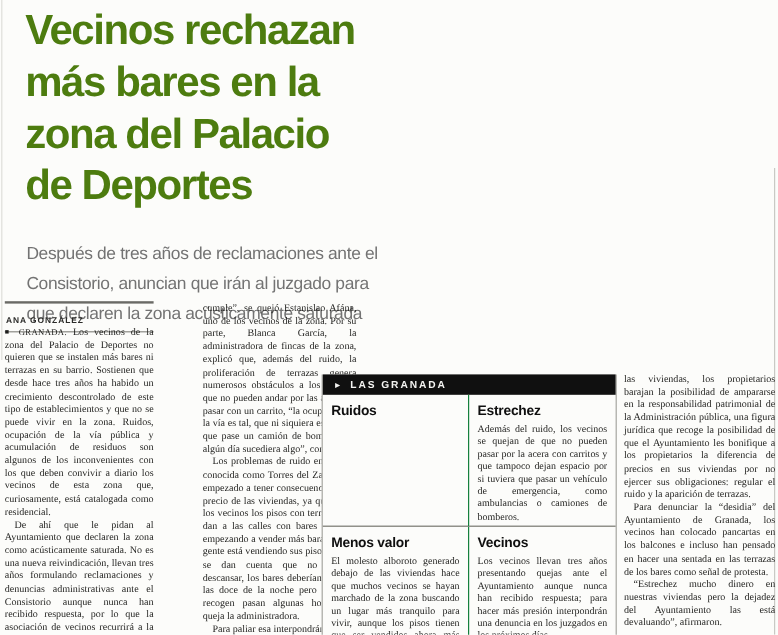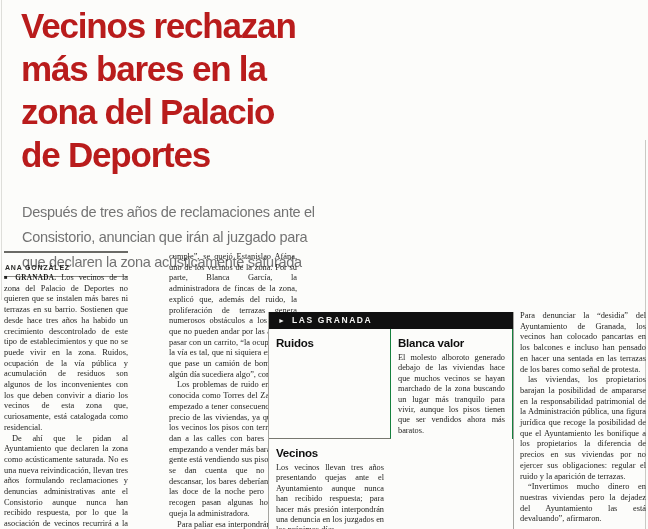--- a/index.html
+++ b/index.html
@@ -18,21 +18,21 @@
   }
   .page-edge-left {
     position:absolute; left:1px; top:0; width:1px; height:300px;
     background:#dededa;
   }
   .headline {
     position:absolute; left:21px; top:4px; width:305px;
     font-family:"Liberation Sans", sans-serif;
     font-weight:bold;
     font-size:35px; line-height:43px; letter-spacing:-1.2px;
-    color:#b91c1c;
+    color:#4d7c0f;
     white-space:pre-line;
   }
   .standfirst {
     position:absolute; left:22px; top:190px; width:302px;
     font-family:"Liberation Sans", sans-serif;
     font-size:14.5px; line-height:25px; letter-spacing:-0.3px;
     color:#737373;
     margin-top:10px;
   }
   .byline-block {
@@ -51,21 +51,21 @@
     font-size:8.4px; line-height:10.7px;
     text-align:justify;
     color:#1e1e1c;
   }
   .bodycol p + p { text-indent:8px; }
   #col1 { left:4px;   top:272px; width:124px; }
   #col2 { left:134px; top:252px; width:128px;margin-left:35px; }
   #col3 { left:520px; top:311px; width:126px; }
   .dateline-marker { font-size:6px; vertical-align:1px; }
   .dateline {
-    font-weight:bold; font-size:7.2px; letter-spacing:0.3px;
+    font-weight:normal; font-size:7.2px; letter-spacing:0.3px;
   }
   .quejas-box {
     position:absolute; left:268px; top:312px; width:246px;
     background:#fcfcfa;
     border-left:1px solid #a5a5a0;
     border-right:1px solid #a5a5a0;
     border-bottom:3px solid #161616;
   }
   .quejas-header {
     height:17px; background:#101010; color:#f4f4f2;
@@ -114,35 +114,39 @@
   <p>De ahí que le pidan al Ayuntamiento que declaren la zona como acústicamente saturada. No es una nueva reivindicación, llevan tres años formulando reclamaciones y denuncias administrativas ante el Consistorio aunque nunca han recibido respuesta, por lo que la asociación de vecinos recurrirá a la vía judicial. “No es que falten leyes contra el ruido, lo que ocurre es que el Ayuntamiento no las</p>
 </div>
 
 <div class="bodycol" id="col2">
   <p>cumple”, se quejó Estanislao Afána, uno de los vecinos de la zona. Por su parte, Blanca García, la administradora de fincas de la zona, explicó que, además del ruido, la proliferación de terrazas genera numerosos obstáculos a los vecinos que no pueden andar por las aceras ni pasar con un carrito, “la ocupación de la vía es tal, que ni siquiera es posible que pase un camión de bomberos si algún día sucediera algo”, comentó.</p>
   <p>Los problemas de ruido en la zona conocida como Torres del Zaidín han empezado a tener consecuencias en el precio de las viviendas, ya que según los vecinos los pisos con terrazas que dan a las calles con bares se están empezando a vender más baratos. “La gente está vendiendo sus pisos porque se dan cuenta que no pueden descansar, los bares deberían cerrar a las doce de la noche pero mientras recogen pasan algunas horas”, se queja la administradora.</p>
   <p>Para paliar esa interpondrán de</p>
 </div>
 
 <div class="bodycol" id="col3">
+  <p>las viviendas, los propietarios barajan la posibilidad de ampararse en la responsabilidad patrimonial de la Administración pública, una figura jurídica que recoge la posibilidad de que el Ayuntamiento les bonifique a los propietarios la diferencia de precios en sus viviendas por no ejercer sus obligaciones: regular el ruido y la aparición de terrazas.</p>
   <p>Para denunciar la “desidia” del Ayuntamiento de Granada, los vecinos han colocado pancartas en los balcones e incluso han pensado en hacer una sentada en las terrazas de los bares como señal de protesta.</p>
-  <p>las viviendas, los propietarios barajan la posibilidad de ampararse en la responsabilidad patrimonial de la Administración pública, una figura jurídica que recoge la posibilidad de que el Ayuntamiento les bonifique a los propietarios la diferencia de precios en sus viviendas por no ejercer sus obligaciones: regular el ruido y la aparición de terrazas.</p>
-  <p>“Invertimos mucho dinero en nuestras viviendas pero la dejadez del Ayuntamiento las está devaluando”, afirmaron.</p>
+  <p>“Estrechez mucho dinero en nuestras viviendas pero la dejadez del Ayuntamiento las está devaluando”, afirmaron.</p>
 </div>
 
 <div class="quejas-box">
   <div class="quejas-header">
     <span class="arrow">►</span><span>LAS GRANADA</span>
   </div>
   <div class="quejas-grid">
     <div class="q-cell br bb">
       <div class="q-title">Ruidos</div>
     </div>
+    <div class="q-cell bb">
+      <div class="q-title">Estrechez</div>
+      <div class="q-text">Además del ruido, los vecinos se quejan de que no pueden pasar por la acera con carritos y que tampoco dejan espacio por si tuviera que pasar un vehículo de emergencia, como ambulancias o camiones de bomberos.</div>
+    </div>
     <div class="q-cell br">
-      <div class="q-title">Blanca valor</div>
+      <div class="q-title">Menos valor</div>
       <div class="q-text">El molesto alboroto generado debajo de las viviendas hace que muchos vecinos se hayan marchado de la zona buscando un lugar más tranquilo para vivir, aunque los pisos tienen que ser vendidos ahora más baratos.</div>
     </div>
     <div class="q-cell">
       <div class="q-title">Vecinos</div>
       <div class="q-text">Los vecinos llevan tres años presentando quejas ante el Ayuntamiento aunque nunca han recibido respuesta; para hacer más presión interpondrán una denuncia en los juzgados en los próximos días.</div>
     </div>
   </div>
 </div>
 
 </body></html>

